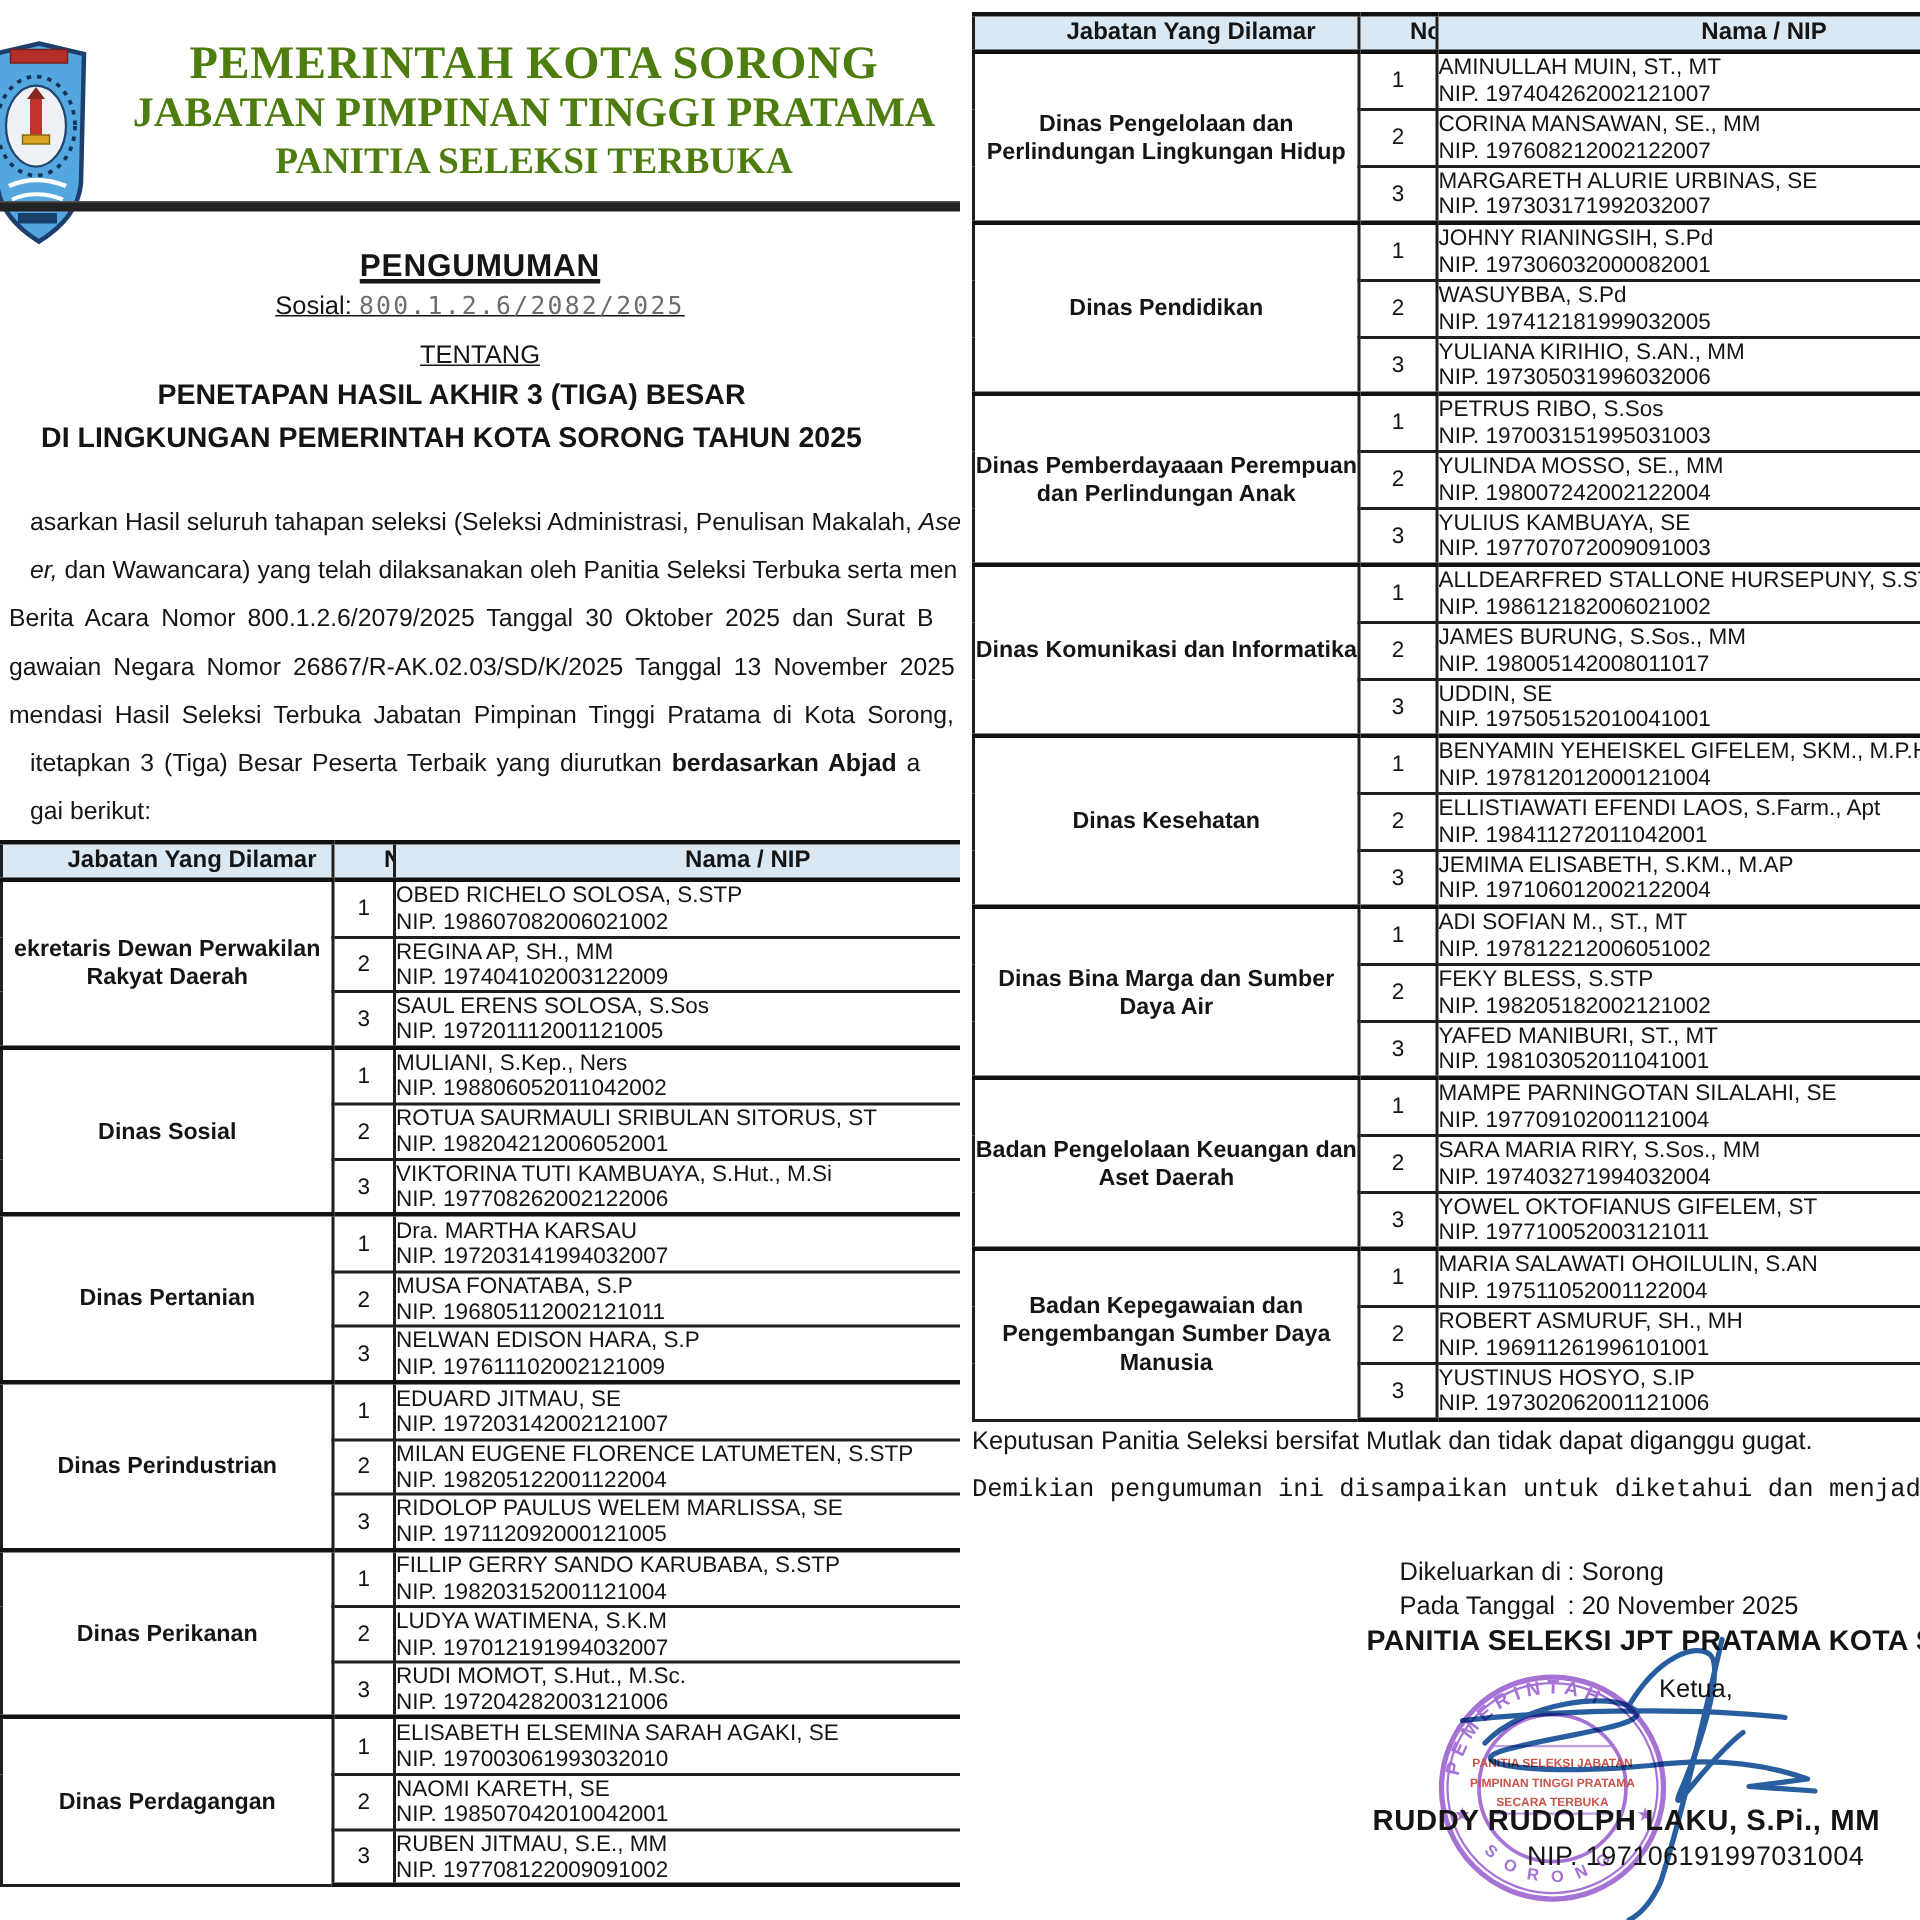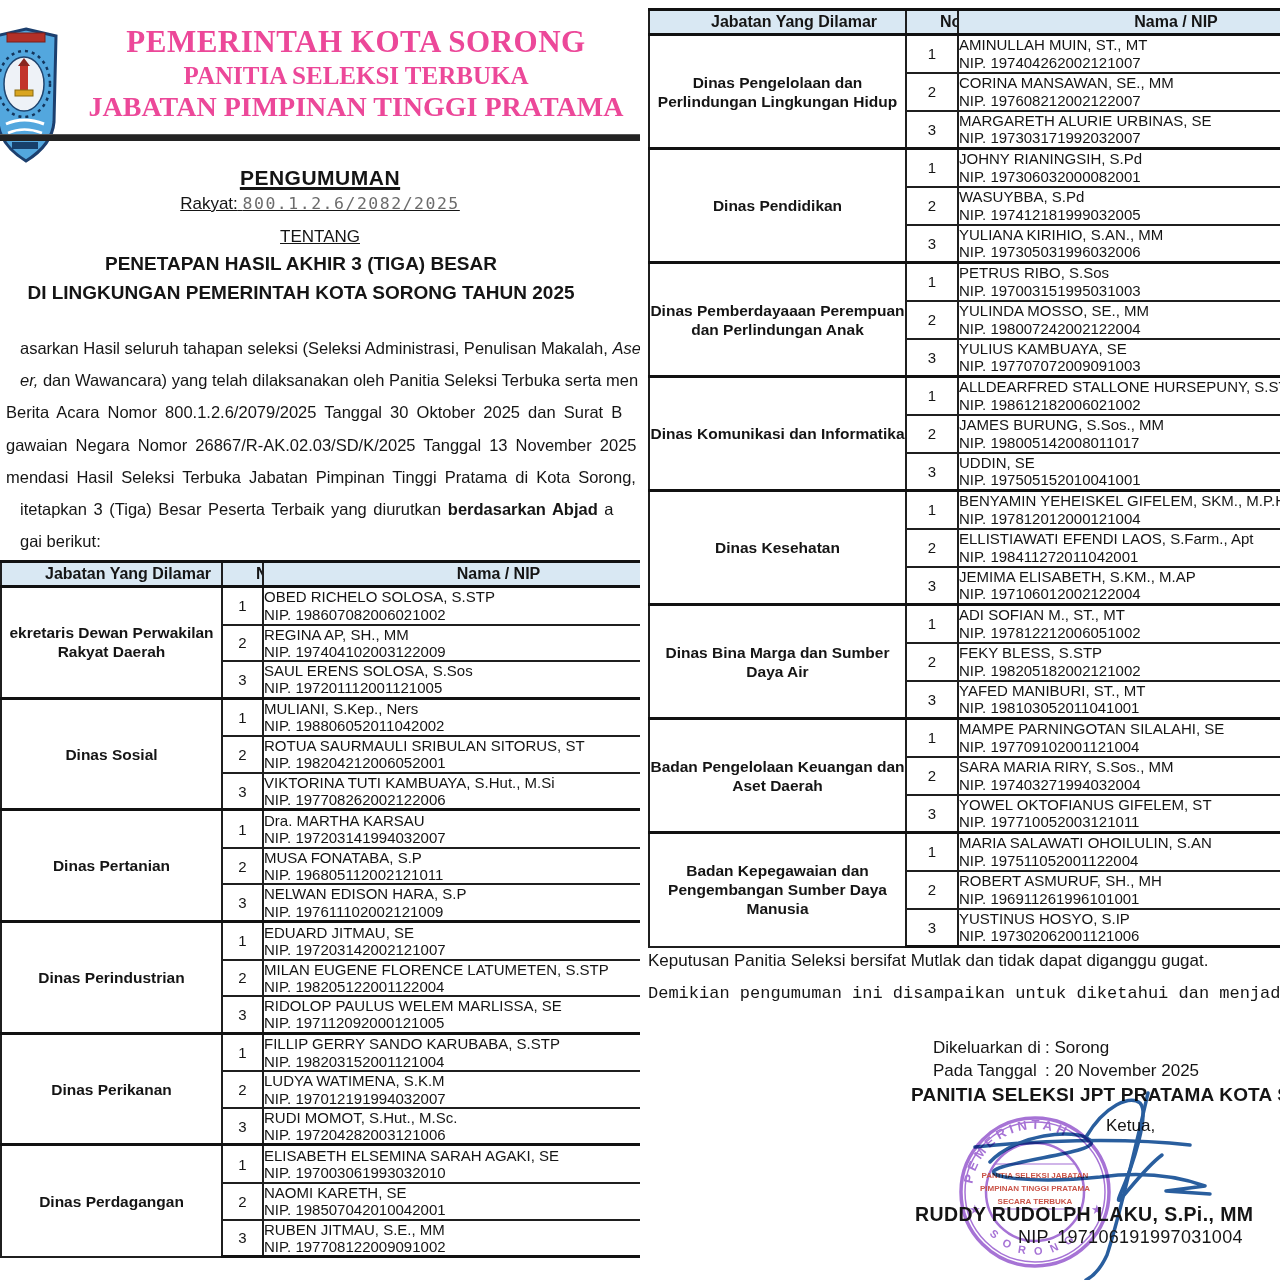--- a/index.html
+++ b/index.html
@@ -5,21 +5,21 @@
   html,body{margin:0;padding:0;background:#ffffff;}
   #canvas{position:relative;width:1280px;height:1280px;overflow:hidden;background:#fff;
           font-family:"Liberation Sans",sans-serif;color:#151515;}
   .pane{position:absolute;top:0;width:640px;height:1280px;overflow:hidden;background:#fff;}
   #left-pane{left:0;}
   #right-pane{left:640px;}
 
   
   #logo{position:absolute;left:-6px;top:26px;width:64px;height:138px;}
   #head-block{position:absolute;left:70px;top:24px;width:572px;text-align:center;
-              font-family:"Liberation Serif",serif;font-weight:bold;color:#ec4899;}
+              font-family:"Liberation Serif",serif;font-weight:bold;color:#4d7c0f;}
   #head-line1{font-size:31px;line-height:36px;letter-spacing:.5px;}
   #head-line2{font-size:25px;line-height:31px;}
   #head-line3{font-size:28px;line-height:32px;}
   #rule{position:absolute;left:0;top:134px;width:640px;height:6px;background:#232323;
         border-top:1px solid #555;}
   #announce{position:absolute;left:0;top:166px;width:640px;text-align:center;text-decoration:underline;}
   #pengumuman{font-size:21px;font-weight:bold;text-decoration:underline;
               text-decoration-thickness:2.5px;letter-spacing:.5px;}
   #nomor-line{margin-top:4px;font-size:17px;}
   #nomor-value{font-family:"DejaVu Sans Mono",monospace;color:#6c6c6c;letter-spacing:1.5px;font-size:16.5px;}
@@ -85,29 +85,29 @@
       <rect x="26" y="40" width="8" height="24" fill="#c2332b"></rect>
       <path d="M 24 40 L 30 32 L 36 40 Z" fill="#8a2620"></path>
       <rect x="21" y="64" width="18" height="6" fill="#d9a520" stroke="#8a6a10" stroke-width="1"></rect>
       <path d="M 12 98 Q 30 90 50 98" fill="none" stroke="#ffffff" stroke-width="3"></path>
       <path d="M 14 107 Q 30 100 48 107" fill="none" stroke="#ffffff" stroke-width="2.5"></path>
       <rect x="18" y="116" width="26" height="7" fill="#17406b"></rect>
     </svg>
 
     <div id="head-block">
       <div id="head-line1">PEMERINTAH KOTA SORONG</div>
+      <div id="head-line3">JABATAN PIMPINAN TINGGI PRATAMA</div>
       <div id="head-line2">PANITIA SELEKSI TERBUKA</div>
-      <div id="head-line3">JABATAN PIMPINAN TINGGI PRATAMA</div>
     </div>
     <div id="rule"></div>
 
     <div id="announce">
       <div id="pengumuman">PENGUMUMAN</div>
       <div id="nomor-line">
-        <span>Rakyat:</span>
+        <span>Sosial:</span>
         <span id="nomor-value">800.1.2.6/2082/2025</span>
       </div>
       <div id="tentang">TENTANG</div>
     </div>
 
     <div id="subject">
       <div>PENETAPAN HASIL AKHIR 3 (TIGA) BESAR</div>
       <div>DI LINGKUNGAN PEMERINTAH KOTA SORONG TAHUN 2025</div>
     </div>
 

